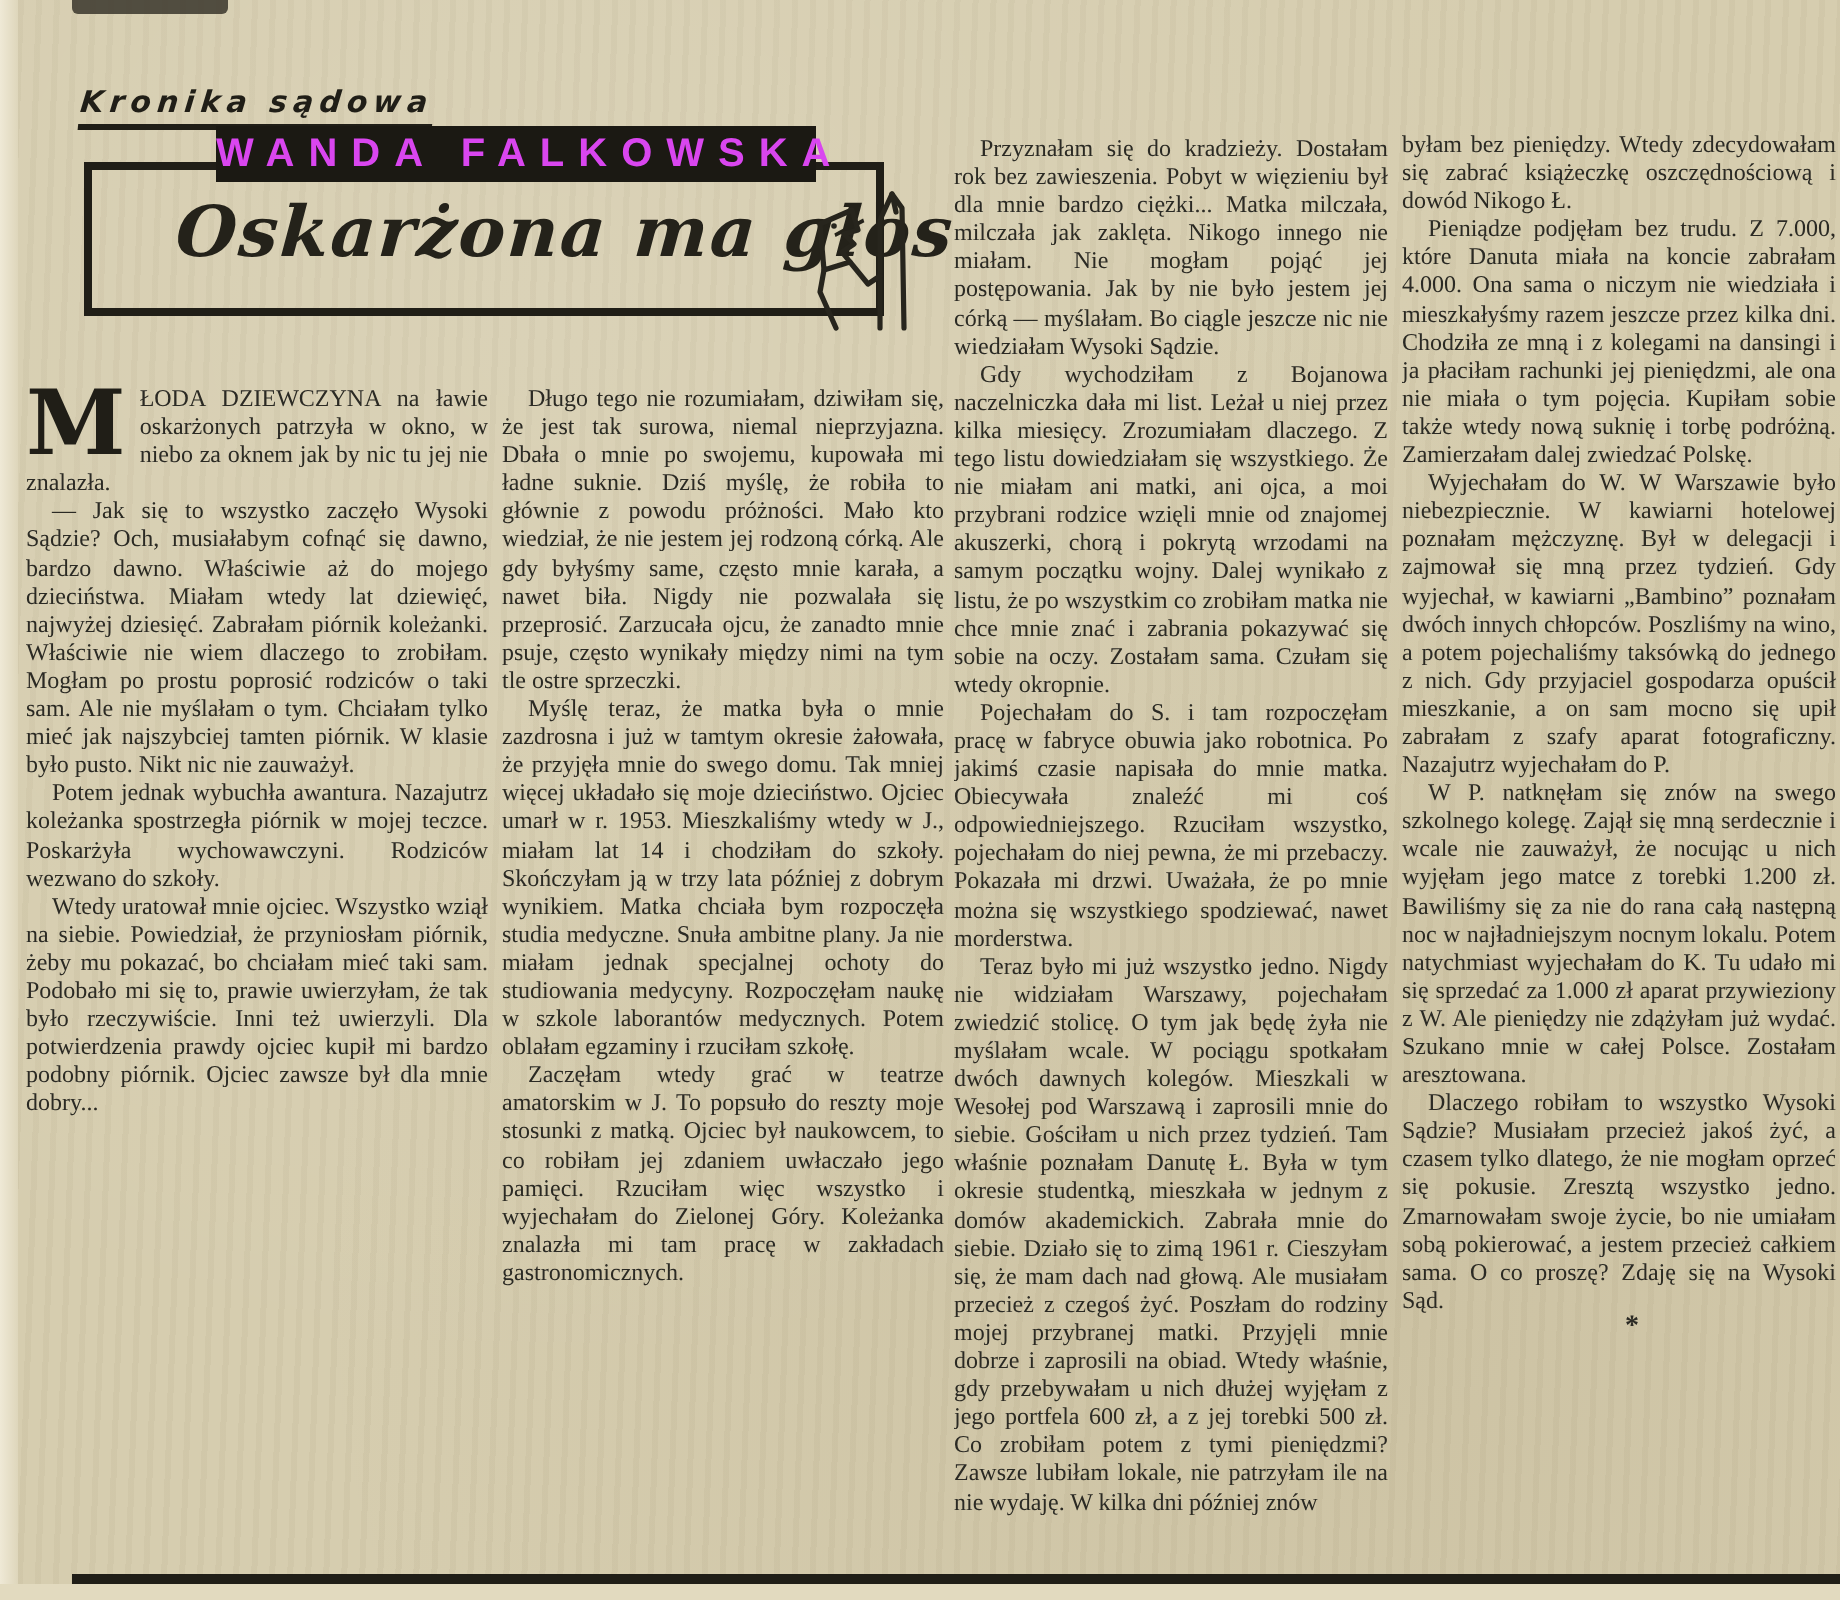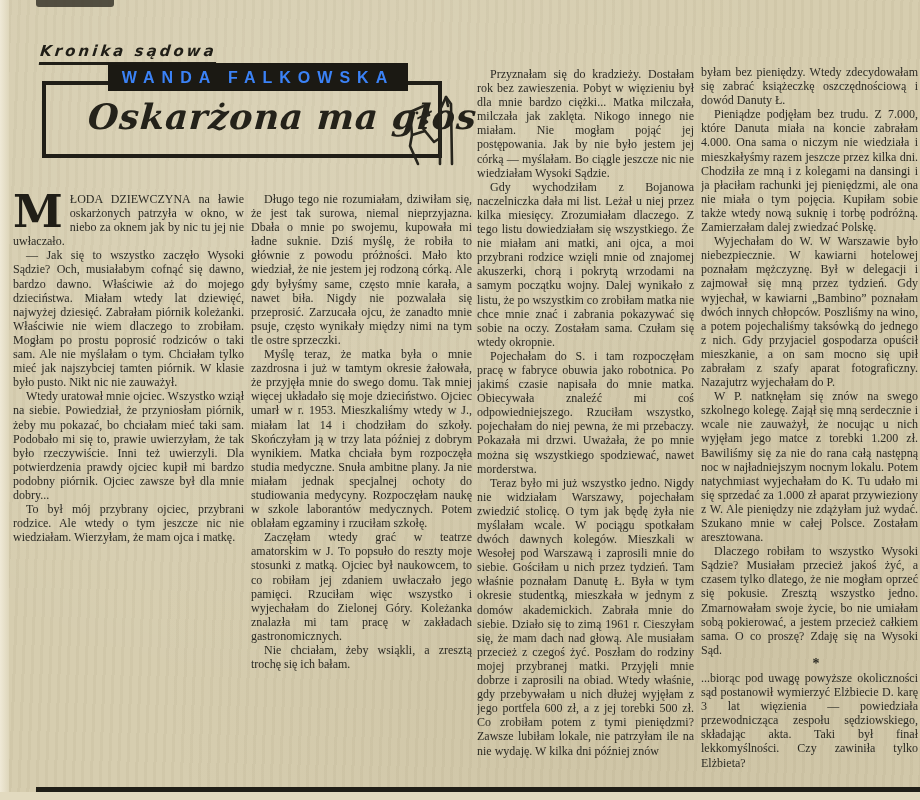--- a/index.html
+++ b/index.html
@@ -36,23 +36,23 @@
     padding-bottom:2px;
     transform:skewX(-6deg);
   }
   .title-box{
     position:absolute;left:42px;top:81px;width:392px;height:69px;
     border:4px solid #201e17;
   }
   .author-banner{
     position:absolute;left:108px;top:63px;width:300px;height:28px;
     background:#1b1913;
-    color:#3b82f6;
+    color:#d946ef;
     font-family:"Liberation Sans", sans-serif;
-    font-weight:bold;font-size:16px;letter-spacing:7px;
+    font-weight:bold;font-size:20px;letter-spacing:7px;
     text-align:center;line-height:29px;
     white-space:nowrap;
   }
   .article-title{
     position:absolute;left:88px;top:96px;width:320px;
     font-family:"DejaVu Serif", serif;
     font-style:italic;font-weight:bold;
     font-size:35px;letter-spacing:1px;
     color:#24221a;
     transform:skewX(-4deg);
@@ -117,46 +117,44 @@
     <path d="M58 3 L60 12"></path>
 
     <path d="M22 18 L38 11 L41 21 L34 23 L39 28 L33 32 L37 37 L24 41 Z"></path>
     <circle cx="29" cy="19" r="1.4" fill="#27251d" stroke="none"></circle>
 
     <path d="M24 41 L22 52 L30 70"></path>
     <path d="M37 37 L46 48 L52 44"></path>
   </svg>
 
   <div class="col" id="col1">
-    <p class="noindent"><span class="dropcap">M</span><span>ŁODA DZIEWCZYNA na ławie oskarżonych patrzyła w okno, w niebo za oknem jak by nic tu jej nie uwłaczało.</span></p>
+    <p class="noindent"><span class="dropcap">M</span><span>ŁODA DZIEWCZYNA na ławie oskarżonych patrzyła w okno, w niebo za oknem jak by nic tu jej nie znalazła.</span></p>
     <p>— Jak się to wszystko zaczęło Wysoki Sądzie? Och, musiałabym cofnąć się dawno, bardzo dawno. Właściwie aż do mojego dzieciństwa. Miałam wtedy lat dziewięć, najwyżej dziesięć. Zabrałam piórnik koleżanki. Właściwie nie wiem dlaczego to zrobiłam. Mogłam po prostu poprosić rodziców o taki sam. Ale nie myślałam o tym. Chciałam tylko mieć jak najszybciej tamten piórnik. W klasie było pusto. Nikt nic nie zauważył.</p>
+    <p>Potem jednak wybuchła awantura. Nazajutrz koleżanka spostrzegła piórnik w mojej teczce. Poskarżyła wychowawczyni. Rodziców wezwano do szkoły.</p>
     <p>Wtedy uratował mnie ojciec. Wszystko wziął na siebie. Powiedział, że przyniosłam piórnik, żeby mu pokazać, bo chciałam mieć taki sam. Podobało mi się to, prawie uwierzyłam, że tak było rzeczywiście. Inni też uwierzyli. Dla potwierdzenia prawdy ojciec kupił mi bardzo podobny piórnik. Ojciec zawsze był dla mnie dobry...</p>
-    <p>To był mój przybrany ojciec, przybrani rodzice. Ale wtedy o tym jeszcze nic nie wiedziałam. Wierzyłam, że mam ojca i matkę.</p>
   </div>
 
   <div class="col" id="col2">
     <p>Długo tego nie rozumiałam, dziwiłam się, że jest tak surowa, niemal nieprzyjazna. Dbała o mnie po swojemu, kupowała mi ładne suknie. Dziś myślę, że robiła to głównie z powodu próżności. Mało kto wiedział, że nie jestem jej rodzoną córką. Ale gdy byłyśmy same, często mnie karała, a nawet biła. Nigdy nie pozwalała się przeprosić. Zarzucała ojcu, że zanadto mnie psuje, często wynikały między nimi na tym tle ostre sprzeczki.</p>
     <p>Myślę teraz, że matka była o mnie zazdrosna i już w tamtym okresie żałowała, że przyjęła mnie do swego domu. Tak mniej więcej układało się moje dzieciństwo. Ojciec umarł w r. 1953. Mieszkaliśmy wtedy w J., miałam lat 14 i chodziłam do szkoły. Skończyłam ją w trzy lata później z dobrym wynikiem. Matka chciała bym rozpoczęła studia medyczne. Snuła ambitne plany. Ja nie miałam jednak specjalnej ochoty do studiowania medycyny. Rozpoczęłam naukę w szkole laborantów medycznych. Potem oblałam egzaminy i rzuciłam szkołę.</p>
     <p>Zaczęłam wtedy grać w teatrze amatorskim w J. To popsuło do reszty moje stosunki z matką. Ojciec był naukowcem, to co robiłam jej zdaniem uwłaczało jego pamięci. Rzuciłam więc wszystko i wyjechałam do Zielonej Góry. Koleżanka znalazła mi tam pracę w zakładach gastronomicznych.</p>
-    <p>Nie chciałam, żeby wsiąkli, a zresztą trochę się ich bałam.</p>
   </div>
 
   <div class="col" id="col3">
     <p>Przyznałam się do kradzieży. Dostałam rok bez zawieszenia. Pobyt w więzieniu był dla mnie bardzo ciężki... Matka milczała, milczała jak zaklęta. Nikogo innego nie miałam. Nie mogłam pojąć jej postępowania. Jak by nie było jestem jej córką — myślałam. Bo ciągle jeszcze nic nie wiedziałam Wysoki Sądzie.</p>
     <p>Gdy wychodziłam z Bojanowa naczelniczka dała mi list. Leżał u niej przez kilka miesięcy. Zrozumiałam dlaczego. Z tego listu dowiedziałam się wszystkiego. Że nie miałam ani matki, ani ojca, a moi przybrani rodzice wzięli mnie od znajomej akuszerki, chorą i pokrytą wrzodami na samym początku wojny. Dalej wynikało z listu, że po wszystkim co zrobiłam matka nie chce mnie znać i zabrania pokazywać się sobie na oczy. Zostałam sama. Czułam się wtedy okropnie.</p>
     <p>Pojechałam do S. i tam rozpoczęłam pracę w fabryce obuwia jako robotnica. Po jakimś czasie napisała do mnie matka. Obiecywała znaleźć mi coś odpowiedniejszego. Rzuciłam wszystko, pojechałam do niej pewna, że mi przebaczy. Pokazała mi drzwi. Uważała, że po mnie można się wszystkiego spodziewać, nawet morderstwa.</p>
     <p>Teraz było mi już wszystko jedno. Nigdy nie widziałam Warszawy, pojechałam zwiedzić stolicę. O tym jak będę żyła nie myślałam wcale. W pociągu spotkałam dwóch dawnych kolegów. Mieszkali w Wesołej pod Warszawą i zaprosili mnie do siebie. Gościłam u nich przez tydzień. Tam właśnie poznałam Danutę Ł. Była w tym okresie studentką, mieszkała w jednym z domów akademickich. Zabrała mnie do siebie. Działo się to zimą 1961 r. Cieszyłam się, że mam dach nad głową. Ale musiałam przecież z czegoś żyć. Poszłam do rodziny mojej przybranej matki. Przyjęli mnie dobrze i zaprosili na obiad. Wtedy właśnie, gdy przebywałam u nich dłużej wyjęłam z jego portfela 600 zł, a z jej torebki 500 zł. Co zrobiłam potem z tymi pieniędzmi? Zawsze lubiłam lokale, nie patrzyłam ile na nie wydaję. W kilka dni później znów</p>
   </div>
 
   <div class="col" id="col4">
-    <p class="noindent">byłam bez pieniędzy. Wtedy zdecydowałam się zabrać książeczkę oszczędnościową i dowód Danuty Ł.</p>
+    <p class="noindent">byłam bez pieniędzy. Wtedy zdecydowałam się zabrać książeczkę oszczędnościową i dowód Nikogo Ł.</p>
     <p>Pieniądze podjęłam bez trudu. Z 7.000, które Danuta miała na koncie zabrałam 4.000. Ona sama o niczym nie wiedziała i mieszkałyśmy razem jeszcze przez kilka dni. Chodziła ze mną i z kolegami na dansingi i ja płaciłam rachunki jej pieniędzmi, ale ona nie miała o tym pojęcia. Kupiłam sobie także wtedy nową suknię i torbę podróżną. Zamierzałam dalej zwiedzać Polskę.</p>
     <p>Wyjechałam do W. W Warszawie było niebezpiecznie. W kawiarni hotelowej poznałam mężczyznę. Był w delegacji i zajmował się mną przez tydzień. Gdy wyjechał, w kawiarni „Bambino” poznałam dwóch innych chłopców. Poszliśmy na wino, a potem pojechaliśmy taksówką do jednego z nich. Gdy przyjaciel gospodarza opuścił mieszkanie, a on sam mocno się upił zabrałam z szafy aparat fotograficzny. Nazajutrz wyjechałam do P.</p>
     <p>W P. natknęłam się znów na swego szkolnego kolegę. Zajął się mną serdecznie i wcale nie zauważył, że nocując u nich wyjęłam jego matce z torebki 1.200 zł. Bawiliśmy się za nie do rana całą następną noc w najładniejszym nocnym lokalu. Potem natychmiast wyjechałam do K. Tu udało mi się sprzedać za 1.000 zł aparat przywieziony z W. Ale pieniędzy nie zdążyłam już wydać. Szukano mnie w całej Polsce. Zostałam aresztowana.</p>
     <p>Dlaczego robiłam to wszystko Wysoki Sądzie? Musiałam przecież jakoś żyć, a czasem tylko dlatego, że nie mogłam oprzeć się pokusie. Zresztą wszystko jedno. Zmarnowałam swoje życie, bo nie umiałam sobą pokierować, a jestem przecież całkiem sama. O co proszę? Zdaję się na Wysoki Sąd.</p>
     <p class="star">*</p>
-    <p class="noindent">...biorąc pod uwagę powyższe okoliczności sąd postanowił wymierzyć Elżbiecie D. karę 3 lat więzienia — powiedziała przewodnicząca zespołu sędziowskiego, składając akta. Taki był finał lekkomyślności. Czy zawiniła tylko Elżbieta?</p>
   </div>
 
   <div class="bottom-rule"></div>
   <div class="bottom-strip"></div>
 
 </div>
 
 </body></html>

